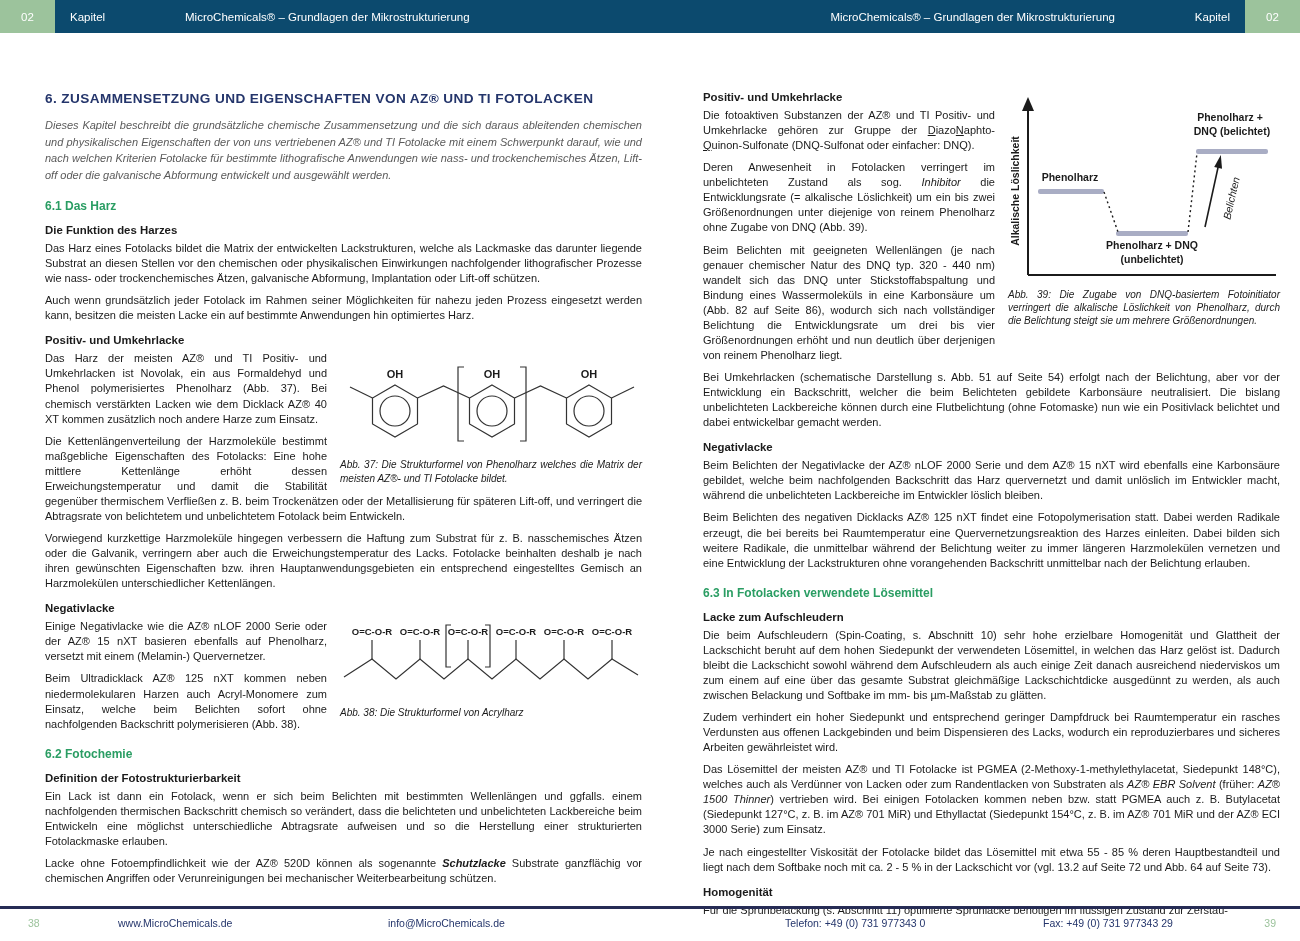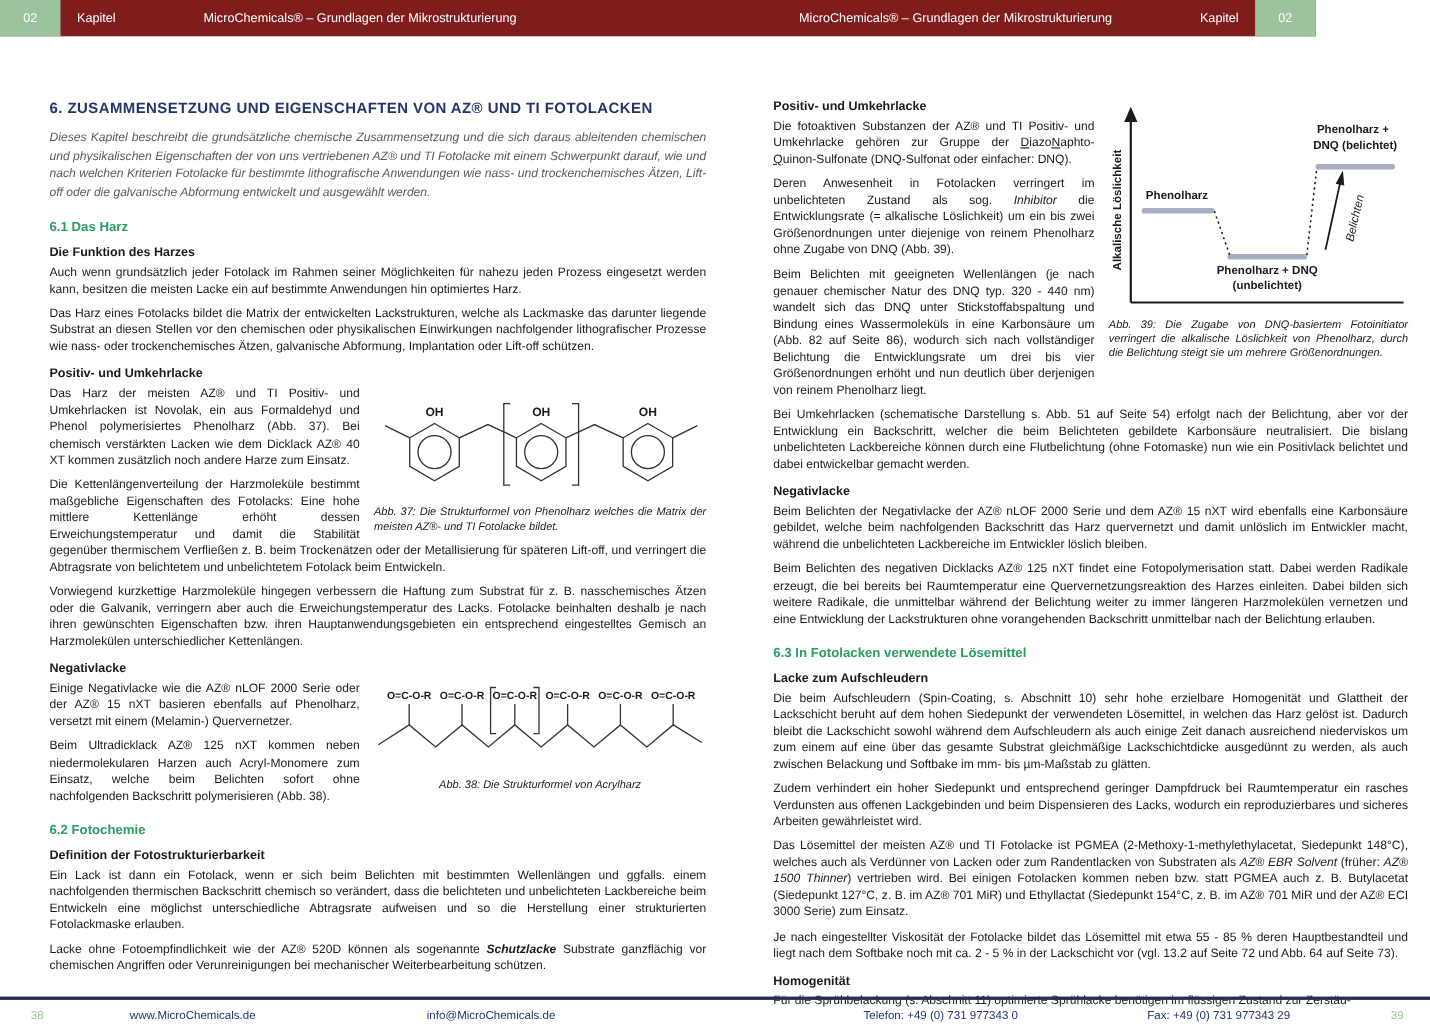--- a/index.html
+++ b/index.html
@@ -3,21 +3,21 @@
 <meta charset="utf-8">
 <style>
   * { box-sizing: border-box; }
   html,body { margin:0; padding:0; }
   body {
     width:1300px; height:941px; overflow:hidden; position:relative;
     background:#ffffff; color:#1b1b1b;
     font-family:"Liberation Sans", sans-serif;
   }
   
-  .header { position:absolute; top:0; left:0; width:1196px; height:33px; background:#7f1d1d; color:#fff; }
+  .header { position:absolute; top:0; left:0; width:1300px; height:33px; background:#0c4a6e; color:#fff; }
   .header .chapbox { position:absolute; top:0; width:55px; height:33px; background:#9cc39c; color:#fff;
     display:flex; align-items:center; justify-content:center; font-size:11.5px; }
   .header .chapbox.left { left:0; }
   .header .chapbox.right { right:0; }
   .header .h-item { position:absolute; top:0; height:33px; display:flex; align-items:center; font-size:11.5px; white-space:nowrap; }
   .kapitel-l { left:70px; }
   .title-l  { left:185px; }
   .title-r  { right:185px; }
   .kapitel-r { right:70px; }
 
@@ -32,21 +32,21 @@
   .sec-head { clear:both; color:#2a9d63; font-weight:bold; font-size:12px; margin:15px 0 9px 0; }
   .sub-head { font-weight:bold; font-size:11.4px; margin:11px 0 5px 0; }
   p.body { font-size:11px; line-height:1.37; text-align:justify; margin:0 0 7px 0; }
 
   figure { margin:0; }
   .fig-float { float:right; margin:2px 0 6px 13px; }
   .fig37 { width:302px; }
   .fig38 { width:302px; }
   .fig39 { width:272px; margin-top:0; }
   figcaption { font-size:10px; line-height:1.32; text-align:justify; margin-top:3px; color:#1b1b1b;font-style:italic; }
-  .fig38 figcaption { text-align:center;margin-top:17px; }
+  .fig38 figcaption { text-align:left;margin-top:17px; }
 
   svg text { font-family:"Liberation Sans", sans-serif; }
 
   
   .footer-rule { position:absolute; left:0; top:906px; width:1300px; height:3px; background:#262c55; }
   .footer { position:absolute; left:0; top:917px; width:1300px; height:20px; font-size:10.5px; color:#24356b; }
   .footer span { position:absolute; top:0; white-space:nowrap; }
   .pagenum { color:#9cc39c; }
   .f-page-l { left:28px; }
   .f-web    { left:118px; }
@@ -72,22 +72,22 @@
 </div>
 
 <div class="pages">
 
   <div class="page page-left">
     <h1 class="doc-title">6. ZUSAMMENSETZUNG UND EIGENSCHAFTEN VON AZ® UND TI FOTOLACKEN</h1>
     <p class="intro">Dieses Kapitel beschreibt die grundsätzliche chemische Zusammensetzung und die sich daraus ableitenden chemischen und physikalischen Eigenschaften der von uns vertriebenen AZ® und TI Fotolacke mit einem Schwerpunkt darauf, wie und nach welchen Kriterien Fotolacke für bestimmte lithografische Anwendungen wie nass- und trockenchemisches Ätzen, Lift-off oder die galvanische Abformung entwickelt und ausgewählt werden.</p>
 
     <div class="sec-head">6.1  Das Harz</div>
     <div class="sub-head">Die Funktion des Harzes</div>
+    <p class="body">Das Harz eines Fotolacks bildet die Matrix der entwickelten Lackstrukturen, welche als Lackmaske das darunter liegende Substrat an diesen Stellen vor den chemischen oder physikalischen Einwirkungen nachfolgender lithografischer Prozesse wie nass- oder trockenchemisches Ätzen, galvanische Abformung, Implantation oder Lift-off schützen.</p>
     <p class="body">Auch wenn grundsätzlich jeder Fotolack im Rahmen seiner Möglichkeiten für nahezu jeden Prozess eingesetzt werden kann, besitzen die meisten Lacke ein auf bestimmte Anwendungen hin optimiertes Harz.</p>
-    <p class="body">Das Harz eines Fotolacks bildet die Matrix der entwickelten Lackstrukturen, welche als Lackmaske das darunter liegende Substrat an diesen Stellen vor den chemischen oder physikalischen Einwirkungen nachfolgender lithografischer Prozesse wie nass- oder trockenchemisches Ätzen, galvanische Abformung, Implantation oder Lift-off schützen.</p>
 
     <div class="sub-head">Positiv- und Umkehrlacke</div>
 
     <figure class="fig-float fig37">
       <svg width="302" height="98" viewBox="0 0 302 98">
         <g stroke="#333" stroke-width="1.2" fill="none">
 
           <line x1="10" y1="34" x2="32.5" y2="45"></line>
           <polyline points="77.5,45 103.5,33 129.5,45"></polyline>
           <polyline points="174.5,45 200.5,33 226.5,45"></polyline>

